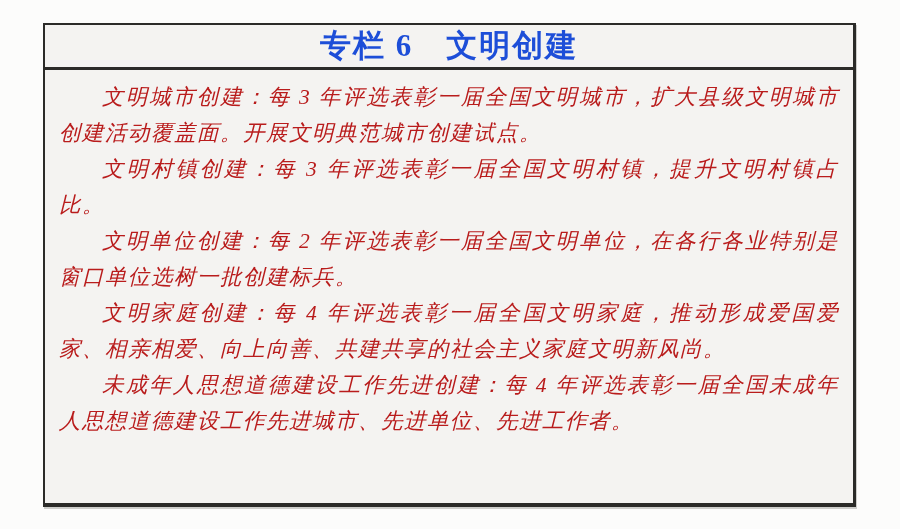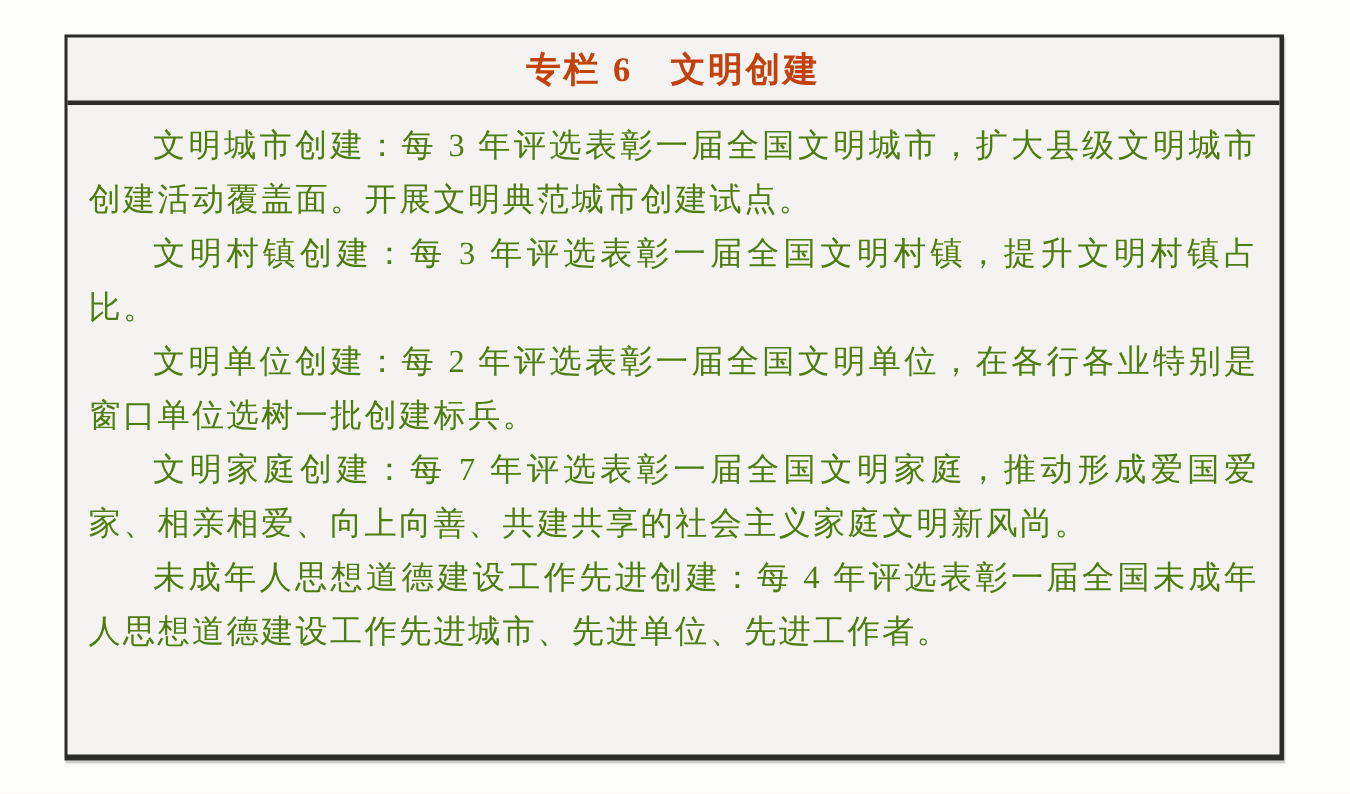--- a/index.html
+++ b/index.html
@@ -30,45 +30,46 @@
   }
   .panel-header {
     height: 45px;
     box-sizing: border-box;
     border-bottom: 3px solid #2b2b28;
     display: flex;
     align-items: center;
     justify-content: center;
   }
   .panel-title {
-    font-size: 23px;
+    font-size: 31px;
     font-weight: bold;
     letter-spacing: 2px;
-    color: #c2410c;
+    color: #1d4ed8;
   }
   .panel-body {
     padding: 9px 14px 0 14px;
     font-size: 21.5px;
     line-height: 36px;
     text-align: justify;
-    color: #4d7c0f;
+    color: #b91c1c;
+    font-style: italic;
   }
   .panel-body p {
     margin: 0;
     text-indent: 2em;
     letter-spacing: 1.5px;
   }
 </style>
 </head>
 <body>
 
 <div class="panel">
   <div class="panel-header">
     <span class="panel-title">专栏 6　文明创建</span>
   </div>
   <div class="panel-body">
     <p>文明城市创建：每 3 年评选表彰一届全国文明城市，扩大县级文明城市创建活动覆盖面。开展文明典范城市创建试点。</p>
     <p>文明村镇创建：每 3 年评选表彰一届全国文明村镇，提升文明村镇占比。</p>
     <p>文明单位创建：每 2 年评选表彰一届全国文明单位，在各行各业特别是窗口单位选树一批创建标兵。</p>
-    <p>文明家庭创建：每 7 年评选表彰一届全国文明家庭，推动形成爱国爱家、相亲相爱、向上向善、共建共享的社会主义家庭文明新风尚。</p>
+    <p>文明家庭创建：每 4 年评选表彰一届全国文明家庭，推动形成爱国爱家、相亲相爱、向上向善、共建共享的社会主义家庭文明新风尚。</p>
     <p>未成年人思想道德建设工作先进创建：每 4 年评选表彰一届全国未成年人思想道德建设工作先进城市、先进单位、先进工作者。</p>
   </div>
 </div>
 
 </body></html>

